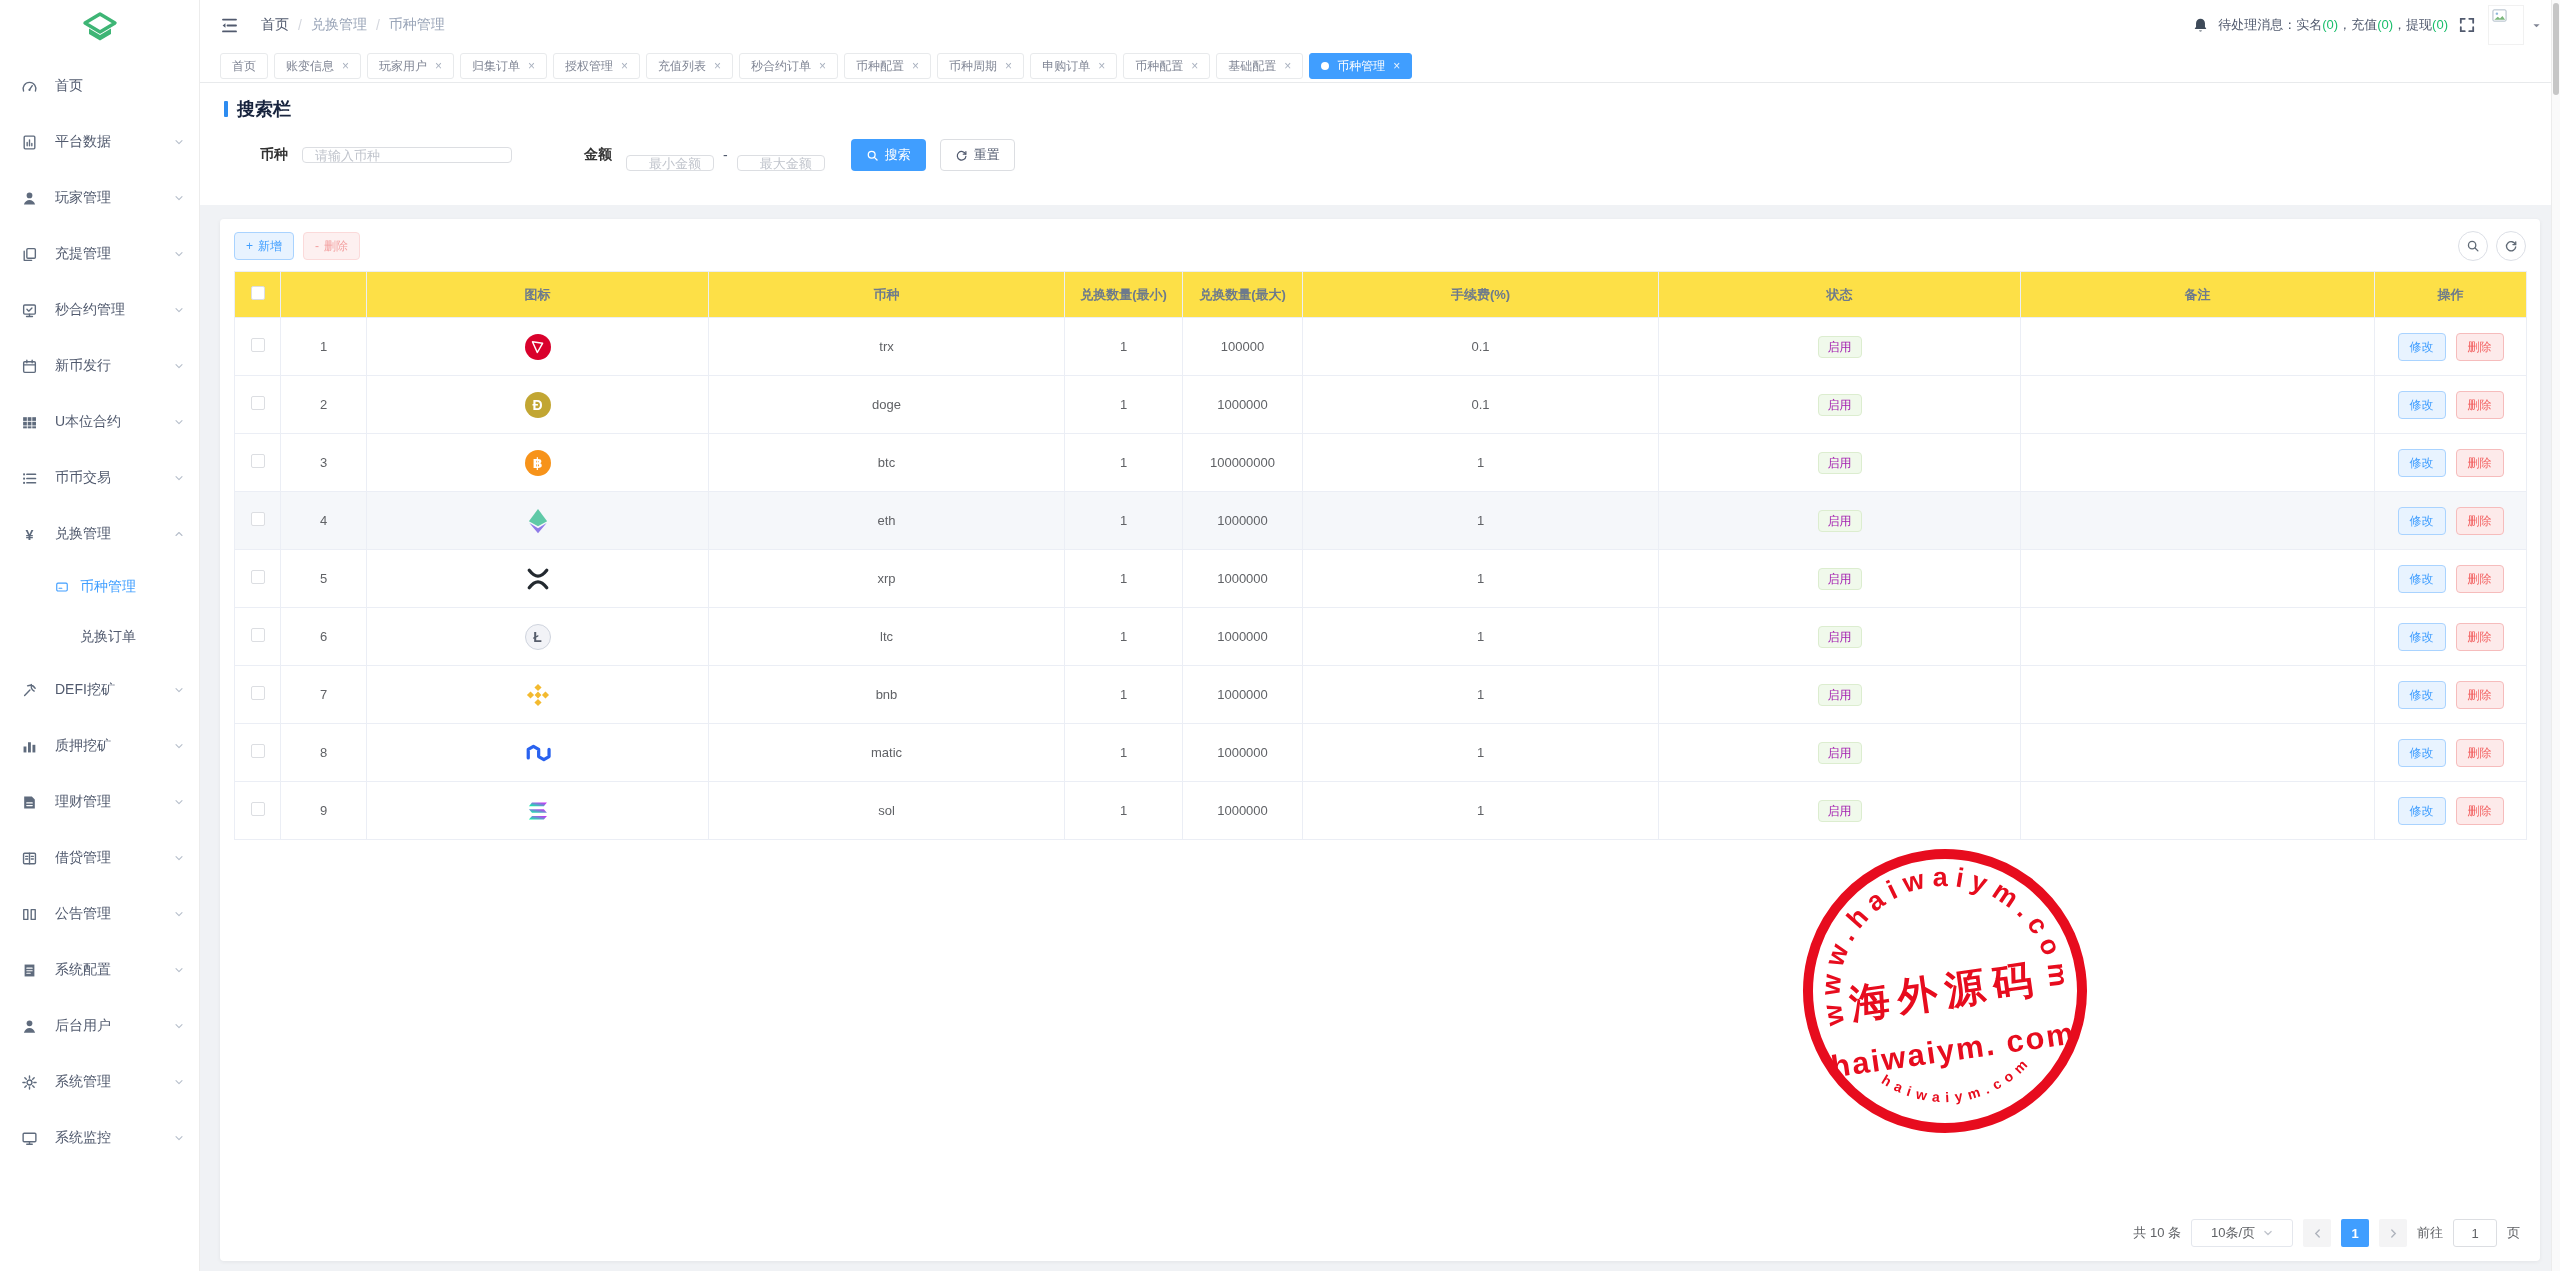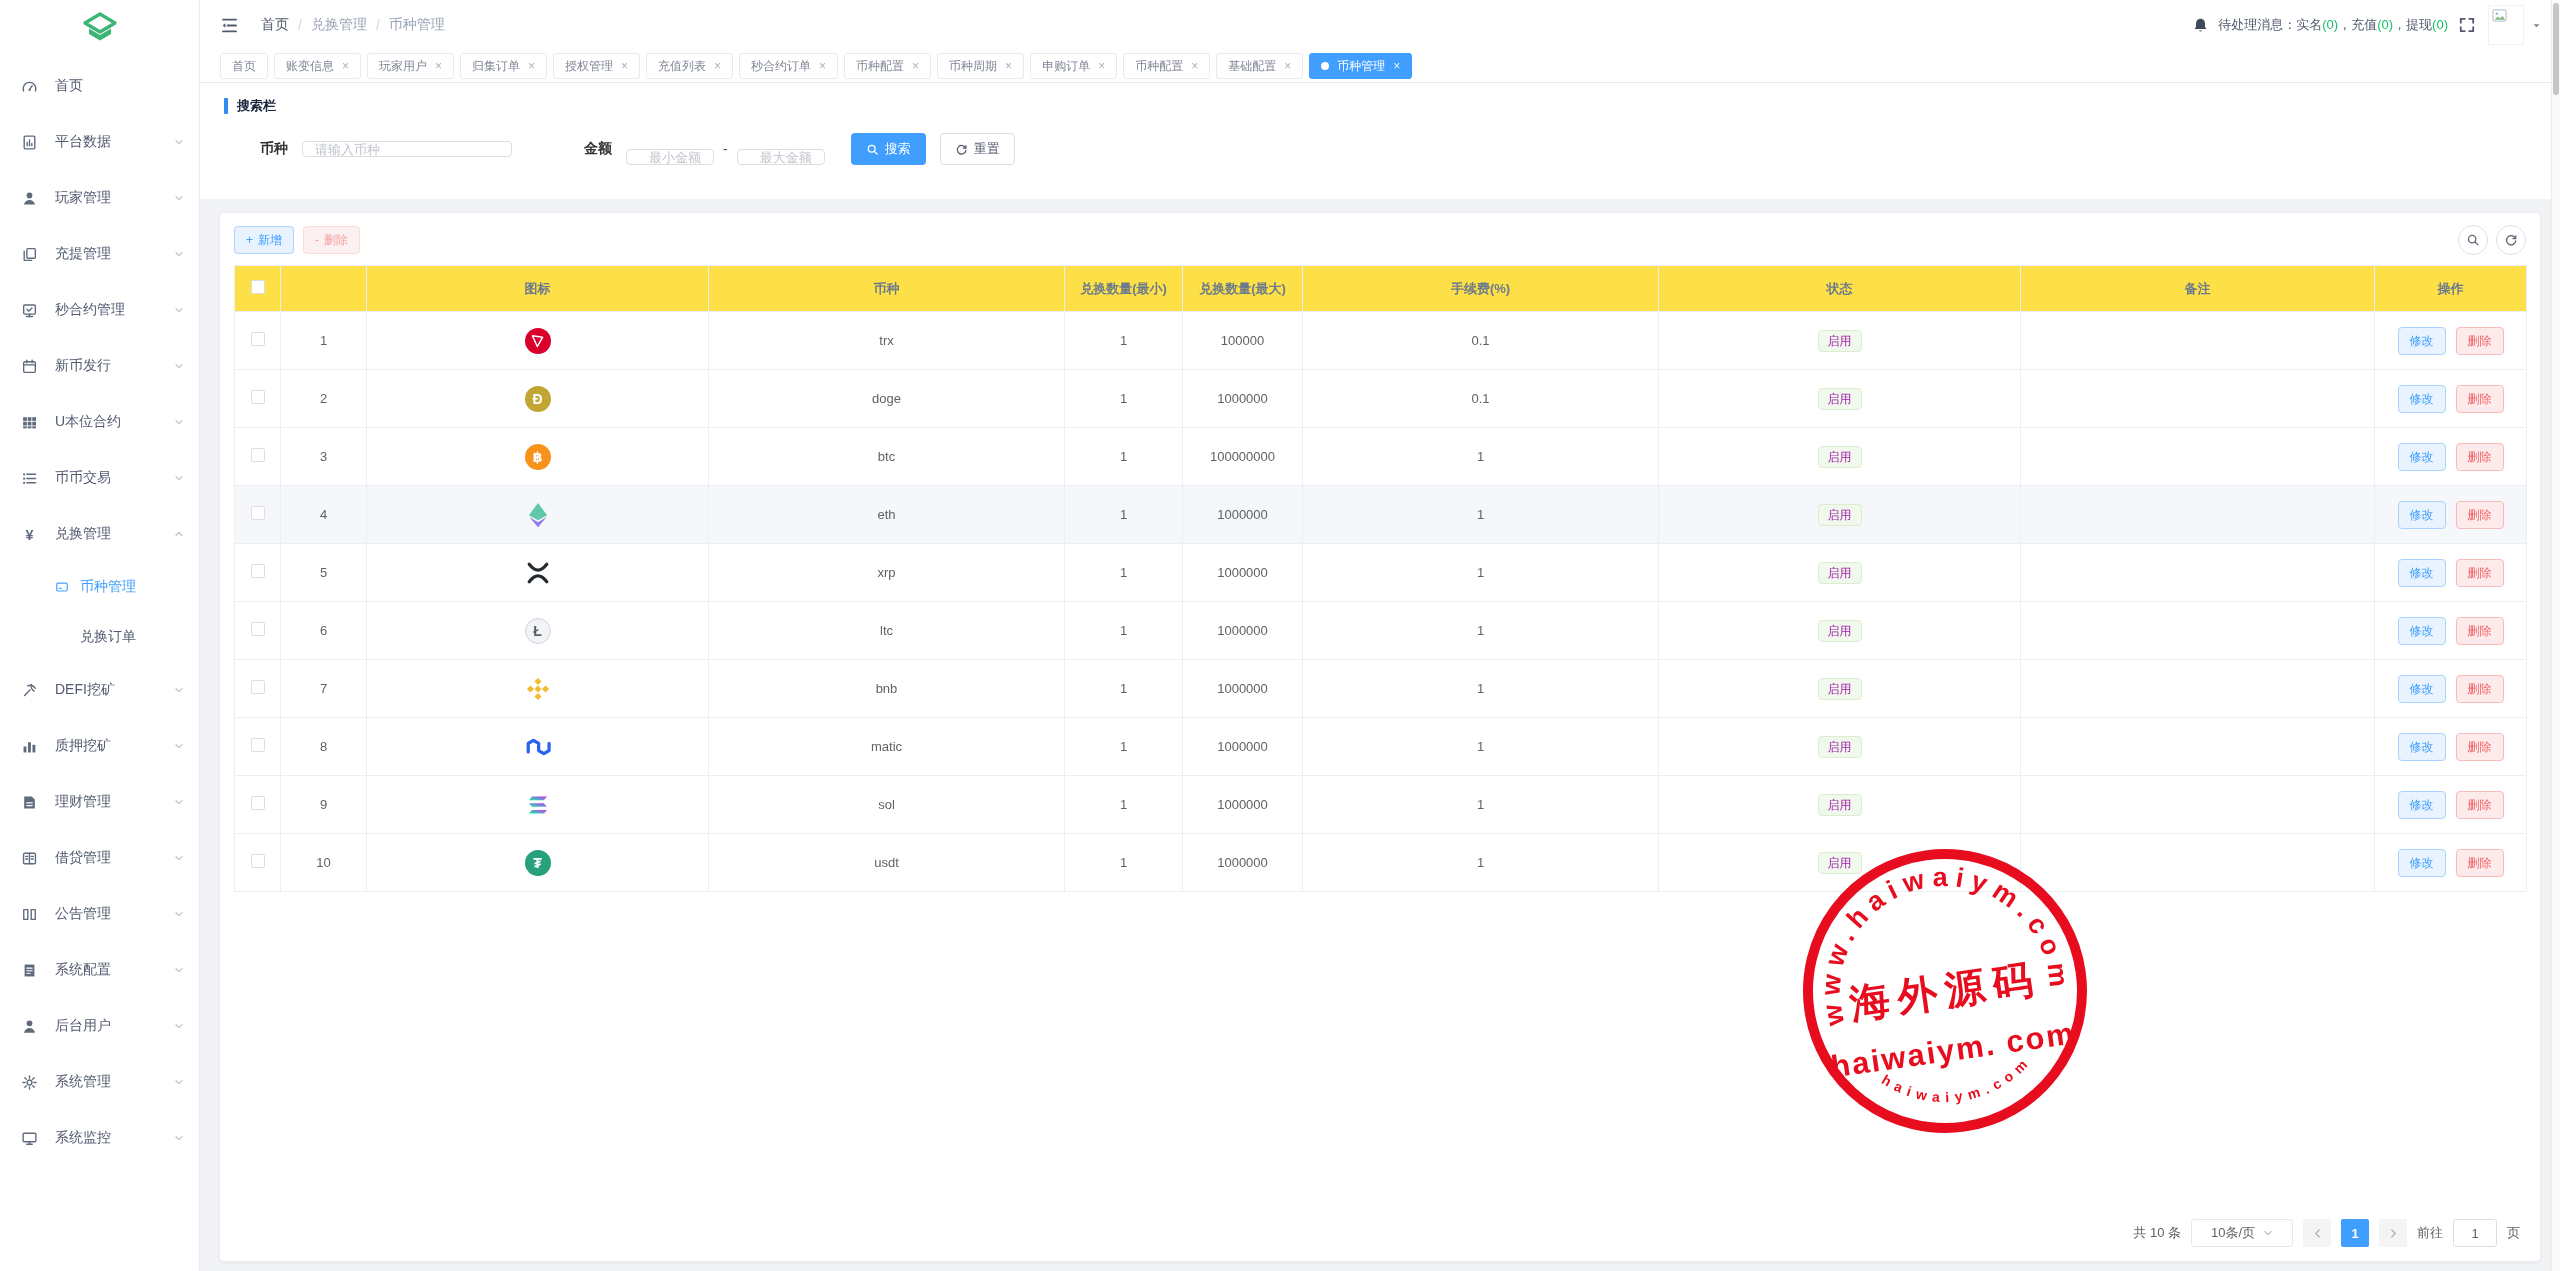--- a/index.html
+++ b/index.html
@@ -42,21 +42,21 @@
   .tab{height:26px;display:inline-flex;align-items:center;gap:8px;padding:0 11px;border:1px solid #e8eaec;
     background:#fff;font-size:12px;color:#808695;border-radius:3px;cursor:pointer;white-space:nowrap;}
   .tab-close{font-size:12px;color:#a9b1bf;line-height:1;cursor:pointer;}
   .tab.active{background:#409eff;border-color:#409eff;color:#fff;}
   .tab.active .tab-close{color:#eaf4ff;}
   .tab-dot{width:8px;height:8px;border-radius:50%;background:#fff;flex:none;}
 
   
   .content{flex:1;display:flex;flex-direction:column;position:relative;overflow:hidden;background:#f0f2f5;}
   .search-card{background:#fff;padding:14px 24px 34px 24px;flex:none;}
-  .section-title{display:flex;align-items:center;gap:9px;font-size:13px;font-weight:bold;color:#17233d;font-family:Liberation Mono, monospace;}
+  .section-title{display:flex;align-items:center;gap:9px;font-size:18px;font-weight:bold;color:#17233d;font-family:Liberation Mono, monospace;}
   .title-bar{width:4px;height:16px;background:#2d8cf0;border-radius:1px;}
   .search-form{margin-top:18px;display:flex;align-items:center;font-size:14px;color:#333;}
   .f-label{font-weight:bold;margin-right:14px;}
   .inp{height:16px;border:1px solid #dcdee2;border-radius:4px;padding:0 12px;font-size:13px;color:#515a6e;outline:none;}
   .inp::placeholder{color:#c0c4cc;}
   .inp-coin{width:210px;}
   .inp-amount{width:88px;text-align:right;margin-top:16px;}
   .dash{margin:0 9px;color:#515a6e;}
   .btn{height:32px;border-radius:4px;font-size:13px;display:inline-flex;align-items:center;gap:6px;
     padding:0 14px;cursor:pointer;border:1px solid transparent;}
@@ -747,36 +747,20 @@
   <td>sol</td>
   <td>1</td>
   <td>1000000</td>
   <td>1</td>
   <td><span class="badge-ok">启用</span></td>
   <td></td>
   <td>
     <span class="row-btn rb-edit">修改</span><span class="row-btn rb-del">删除</span>
   </td>
               </tr>
-              <tr class="">
-  <td><span class="cb"></span></td>
-  <td>10</td>
-  <td><span style="display:inline-flex;vertical-align:middle;">
-                    <span style="width:26px;height:26px;border-radius:50%;background:#26a17b;display:inline-flex;align-items:center;justify-content:center;color:#fff;font-weight:bold;font-size:14px;line-height:1;">₮</span>
-                  </span></td>
-  <td>usdt</td>
-  <td>1</td>
-  <td>1000000</td>
-  <td>1</td>
-  <td><span class="badge-ok">启用</span></td>
-  <td></td>
-  <td>
-    <span class="row-btn rb-edit">修改</span><span class="row-btn rb-del">删除</span>
-  </td>
-              </tr>
             </tbody>
         </table>
 
         <div class="pagination">
           <span>共 10 条</span>
           <span class="pg-select">
             <span>10条/页</span>
             <svg viewBox="0 0 16 16" fill="none" stroke="currentColor" stroke-width="2" stroke-linecap="round">
                 <path d="M3 5.5l5 5 5-5"></path>
               </svg>

